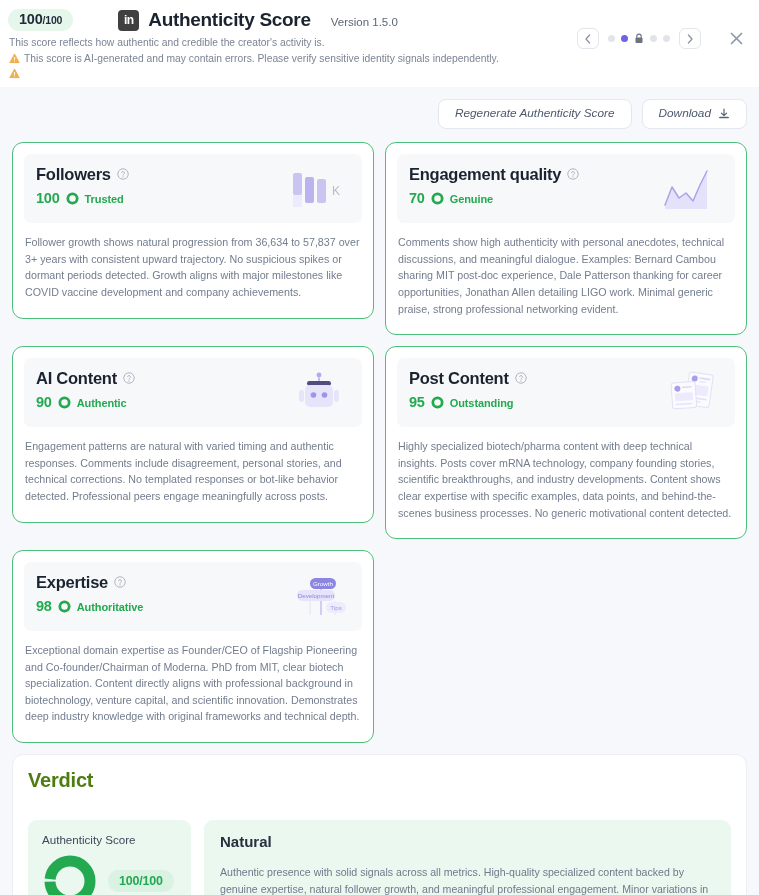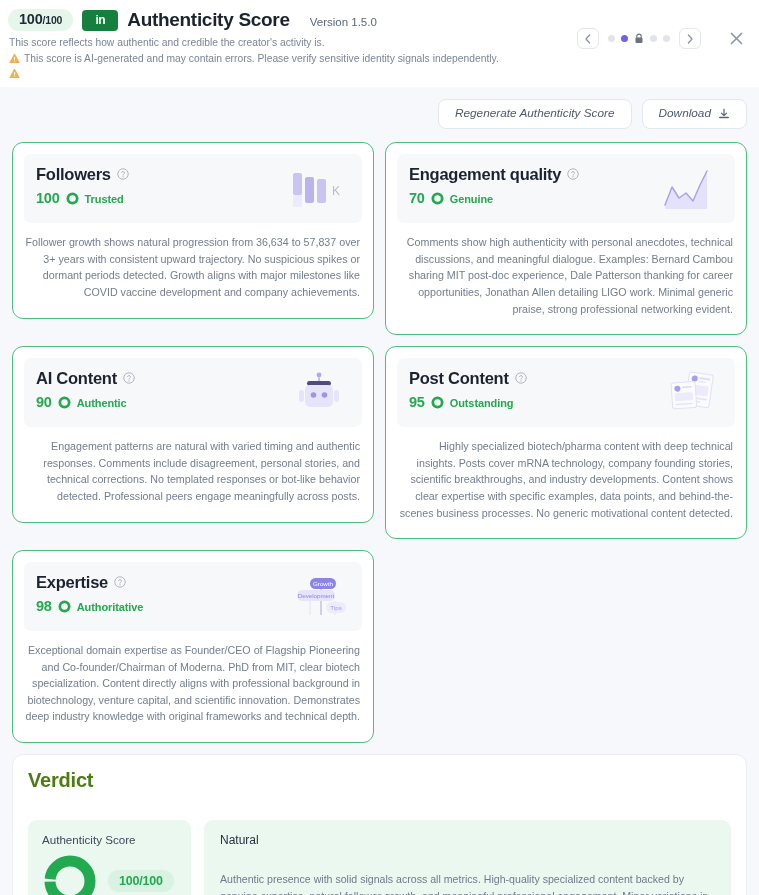--- a/index.html
+++ b/index.html
@@ -38,29 +38,30 @@
     border-radius: 999px;
     padding: 3px 11px 4px;
     font-size: 14.5px;
     font-weight: 700;
     letter-spacing: -0.2px;
     line-height: 1.1;
     white-space: nowrap;
   }
   .score-pill .denom { font-size: 10.5px; font-weight: 700; }
   .li-icon {
-    width: 36px; height: 21px;
-    background: #15803d;
+    width: 21px; height: 21px;
+    background: #404040;
     border-radius: 4px;
     display: flex; align-items: center; justify-content: center;
     color: #fff; font-size: 12px; font-weight: 700;
     line-height: 1;
     letter-spacing: -0.5px;
     font-family: "Liberation Sans", sans-serif;
     flex: 0 0 auto;
+    margin-left: 36px;
   }
   .title {
     font-size: 19px;
     font-weight: 700;
     color: #1b2330;
     letter-spacing: -0.3px;
     white-space: nowrap;
   }
   .version {
     font-size: 11.5px;
@@ -215,21 +216,20 @@
     width: 62px; height: 48px;
     flex: 0 0 auto;
     position: relative;
     align-self: center;
   }
   .card-body {
     font-size: 10.7px;
     line-height: 1.55;
     color: #737d8e;
     padding: 11px 2px 6px 1px;
-    text-align: right;
   }
 
   
   .verdict {
     background: #ffffff;
     border: 1px solid #eceef3;
     border-radius: 11px;
     margin-top: 11px;
     padding: 14px 15px 16px;
   }
@@ -266,24 +266,24 @@
     letter-spacing: -0.2px;
     white-space: nowrap;
   }
   .verdict-text {
     background: #eaf8ef;
     border-radius: 9px;
     padding: 13px 16px 14px;
     flex: 1 1 auto;
   }
   .verdict-kind {
-    font-size: 12px;
+    font-size: 15px;
     color: #26303f;
-    margin-bottom: 24px;
-    font-weight: 400;
+    margin-bottom: 14px;
+    font-weight: 700;
   }
   .verdict-desc {
     font-size: 10.6px;
     line-height: 1.62;
     color: #6f7a8b;
   }
 </style>
 </head>
 <body>
 

